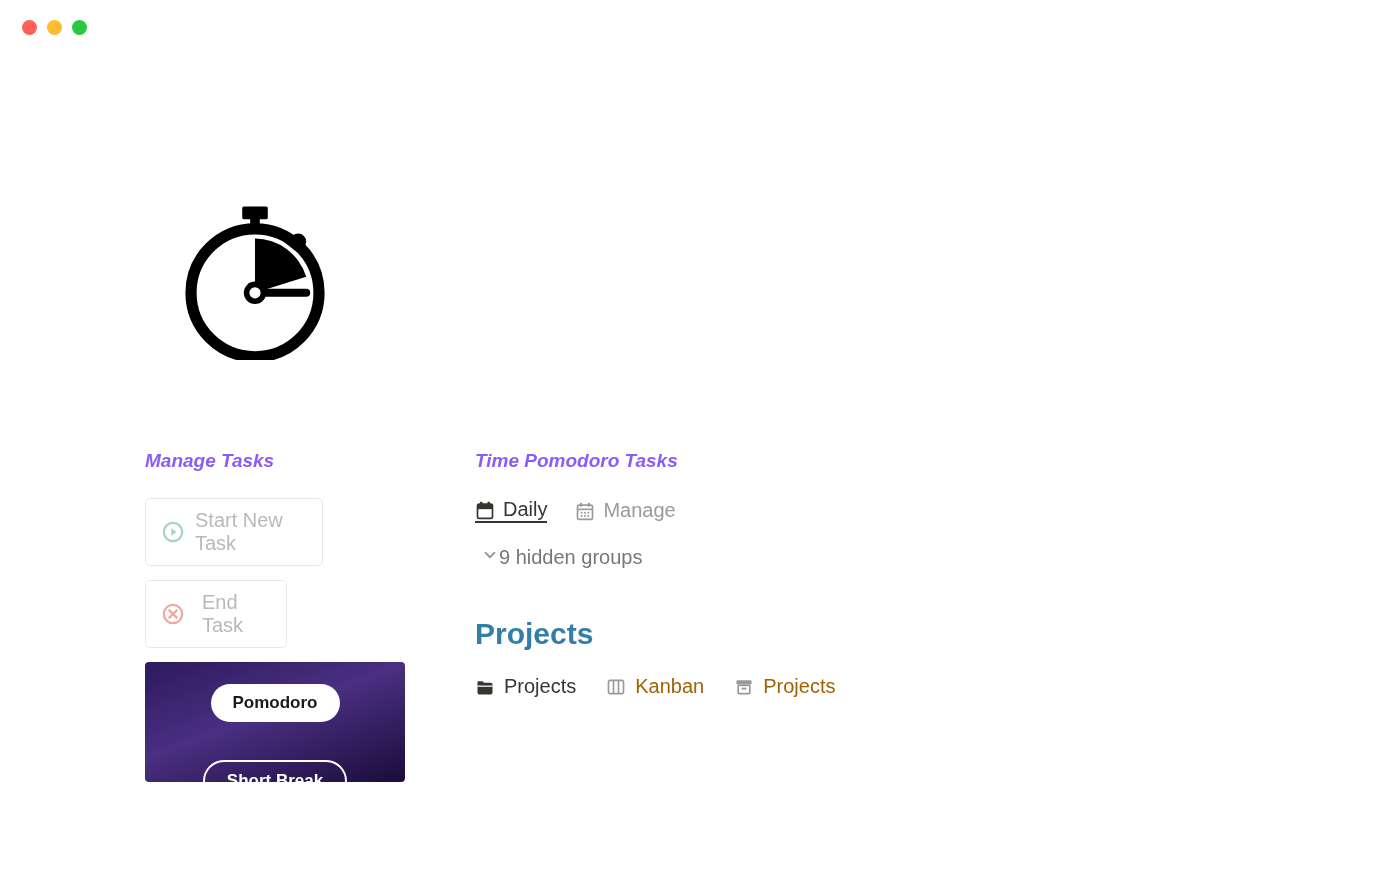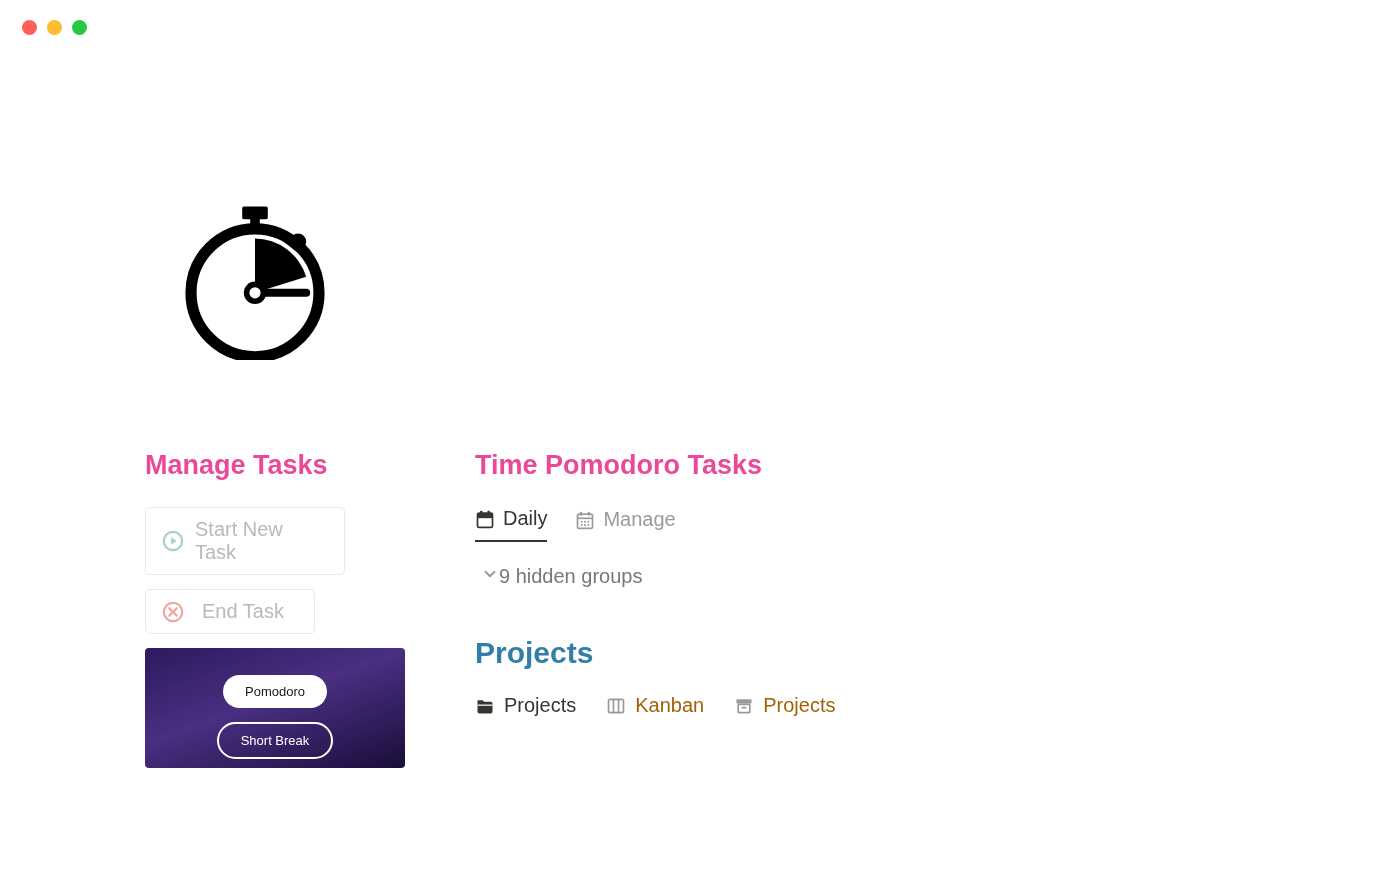--- a/index.html
+++ b/index.html
@@ -53,35 +53,36 @@
 
 .left-col {
   width: 330px;
 }
 
 .right-col {
   flex: 1;
 }
 
 .section-heading {
-  font-size: 27px;
+  font-size: 19px;
   font-weight: 600;
-  color: #ec4899;
+  color: #8b5cf6;
   margin-bottom: 26px;
+  font-style: italic;
 }
 
 .task-btn {
   display: flex;
   align-items: center;
   gap: 11px;
   border: 1px solid #e9e9e7;
   border-radius: 5px;
   padding: 10px 16px;
   margin-bottom: 14px;
-  width: 200px;
+  width: 178px;
   cursor: pointer;
   background: #fff;
 }
 .task-btn span {
   font-size: 20px;
   color: #b9b9b7;
   font-weight: 500;
 }
 .task-btn .icn {
   width: 22px;
@@ -99,23 +100,24 @@
   display: flex;
   flex-direction: column;
   align-items: center;
   justify-content: center;
   gap: 14px;
   padding-top: 18px;
 }
 .pomo-pill {
   padding: 9px 22px;
   border-radius: 999px;
-  font-size: 13px;
-  font-weight: 400;
-  cursor: pointer;
+  font-size: 17px;
+  font-weight: 700;
+  cursor: pointer;
+  margin-top: 24px;
 }
 .pomo-pill.active {
   background: #ffffff;
   color: #1a1a1a;
 }
 .pomo-pill.inactive {
   background: transparent;
   color: #ffffff;
   border: 2px solid #ffffff;
 }
@@ -123,21 +125,21 @@
 .view-tabs {
   display: flex;
   gap: 28px;
   border-bottom: 1px solid transparent;
   margin-bottom: 22px;
 }
 .view-tab {
   display: flex;
   align-items: center;
   gap: 8px;
-  padding-bottom: 10px;
+  padding-bottom: 0;
   font-size: 20px;
   font-weight: 500;
   cursor: pointer;
 }
 .view-tab.active {
   color: #37352f;
   border-bottom: 2px solid #37352f;
 }
 .view-tab.inactive {
   color: #9b9a97;
@@ -215,21 +217,21 @@
       <div class="task-btn">
         <span class="icn">
           <svg viewBox="0 0 24 24" width="22" height="22">
             <circle cx="12" cy="12" r="10" fill="none" stroke="#a7d4bf" stroke-width="2.5"></circle>
             <path d="M 10 8 L 16 12 L 10 16 Z" fill="#a7d4bf"></path>
           </svg>
         </span>
         <span>Start New Task</span>
       </div>
 
-      <div class="task-btn" style="width:170px;gap:18px;">
+      <div class="task-btn" style="width:142px;gap:18px;">
         <span class="icn">
           <svg viewBox="0 0 24 24" width="22" height="22">
             <circle cx="12" cy="12" r="10" fill="none" stroke="#f0a8a3" stroke-width="2.5"></circle>
             <path d="M 8 8 L 16 16 M 16 8 L 8 16" stroke="#f0a8a3" stroke-width="2.5" stroke-linecap="round"></path>
           </svg>
         </span>
         <span>End Task</span>
       </div>
 
       <div class="pomodoro-widget">

